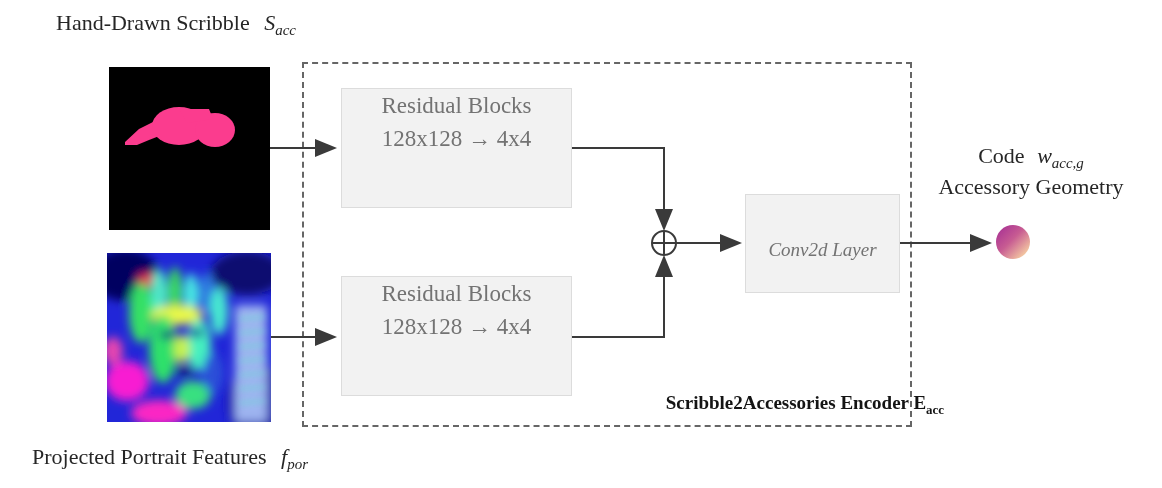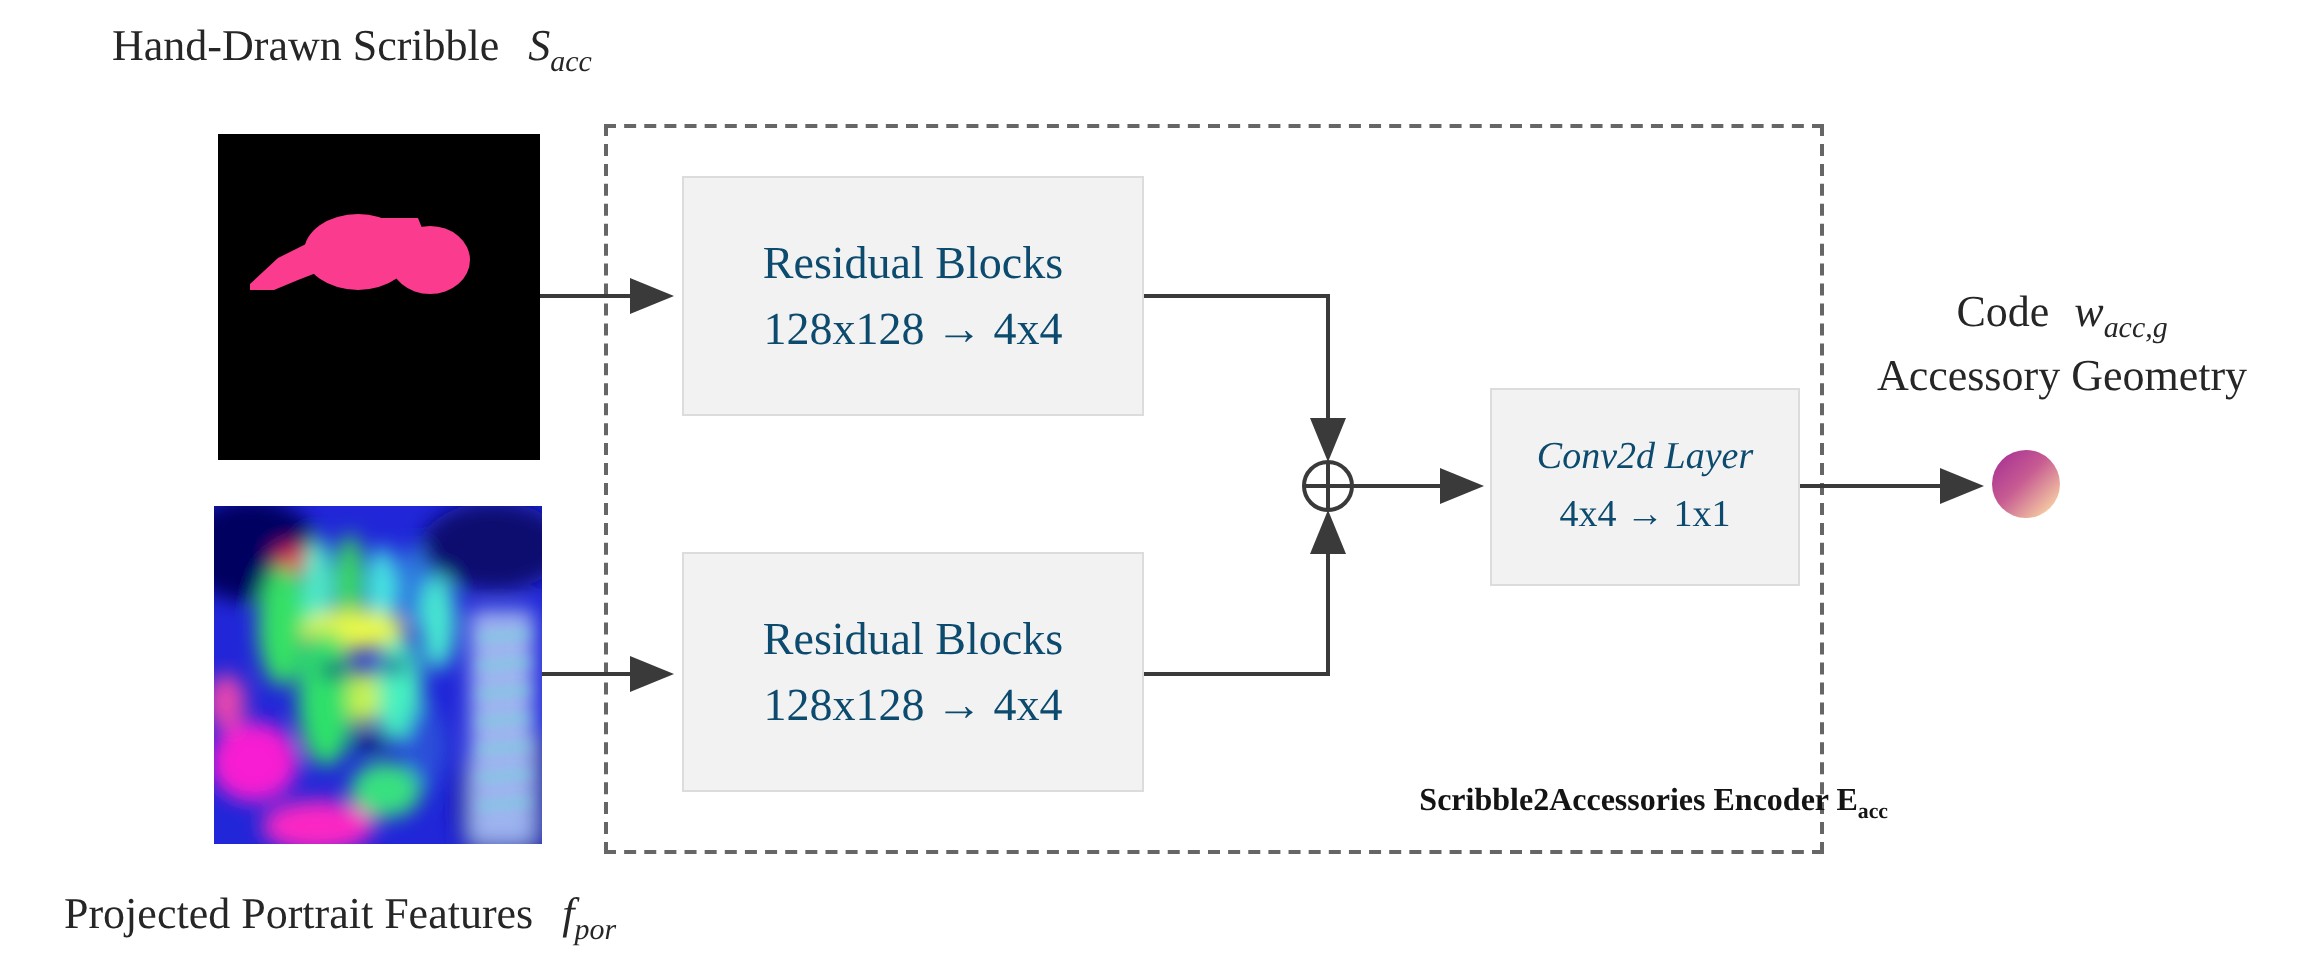--- a/index.html
+++ b/index.html
@@ -13,35 +13,35 @@
   sub{font-size:0.68em;}
   .math sub{font-style:italic;}
   
   .tile{position:absolute;display:block;}
   
   .dashed-box{
     position:absolute;left:302px;top:62px;width:610px;height:365px;
     border:2px dashed #666666;box-sizing:border-box;background:transparent;
   }
   .encoder-label{
-    position:absolute;right:257px;top:392px;font-size:16px;font-weight:bold;
+    position:absolute;right:257px;top:392px;font-size:19px;font-weight:bold;
     white-space:nowrap;color:#141414;
   }
   .encoder-label sub{font-weight:bold;font-style:normal;}
   
   .block{
     position:absolute;background:#f2f2f2;border:1px solid #dcdcdc;box-sizing:border-box;
-    display:flex;flex-direction:column;align-items:center;justify-content:center;
-    color:#0c4a6e;text-align:center;
+    display:flex;flex-direction:column;align-items:center;justify-content:flex-start;
+    color:#737373;text-align:center;
   }
   .block-res{left:341px;width:231px;height:120px;font-size:23px;line-height:1.45;}
   .block-res1{top:88px;}
   .block-res2{top:276px;}
   .block-conv{left:745px;top:194px;width:155px;height:99px;font-size:19px;line-height:1.5;}
-  .conv-line1{font-style:italic;}
+  .conv-line1{font-style:italic;margin-top:41px;}
   
   .ball{
     position:absolute;left:996px;top:225px;width:34px;height:34px;border-radius:50%;
     background:linear-gradient(135deg,#a93394 8%,#c75b92 45%,#f6cda2 88%);
   }
   .out-label{
     position:absolute;left:918px;top:142px;width:226px;text-align:center;
     font-size:22px;line-height:1.25;color:#262626;
   }
   .overlay{position:absolute;left:0;top:0;width:1162px;height:488px;pointer-events:none;}
@@ -127,21 +127,20 @@
     <div>Residual Blocks</div>
     <div>128x128 → 4x4</div>
   </div>
   <div class="block block-res block-res2">
     <div>Residual Blocks</div>
     <div>128x128 → 4x4</div>
   </div>
 
   <div class="block block-conv">
     <div class="conv-line1">Conv2d Layer</div>
-    <div>4x4 → 1x1</div>
   </div>
 
   <svg class="overlay" viewBox="0 0 1162 488">
     <defs>
       <marker id="ah" markerWidth="11" markerHeight="9" refX="9" refY="4.5" orient="auto">
         <polygon points="0,0 11,4.5 0,9" fill="#3a3a3a"></polygon>
       </marker>
     </defs>
     <g stroke="#3a3a3a" stroke-width="2" fill="none">
       <line x1="270" y1="148" x2="333" y2="148" marker-end="url(#ah)"></line>

